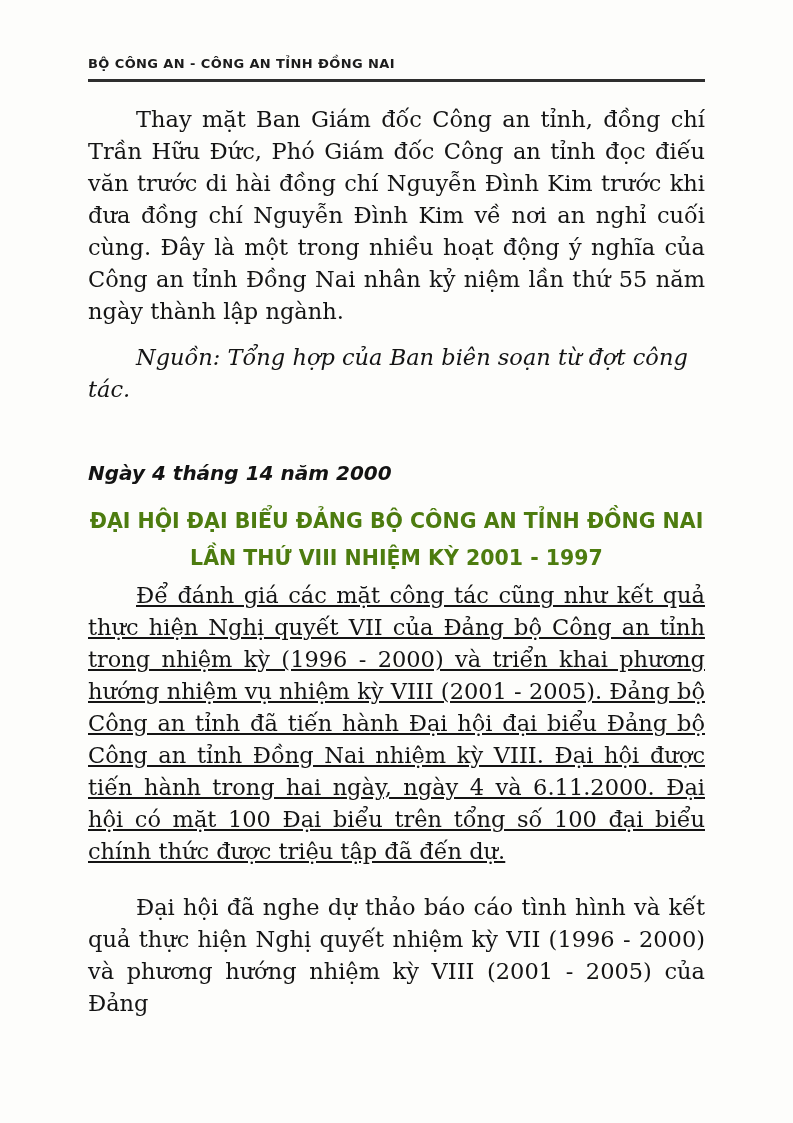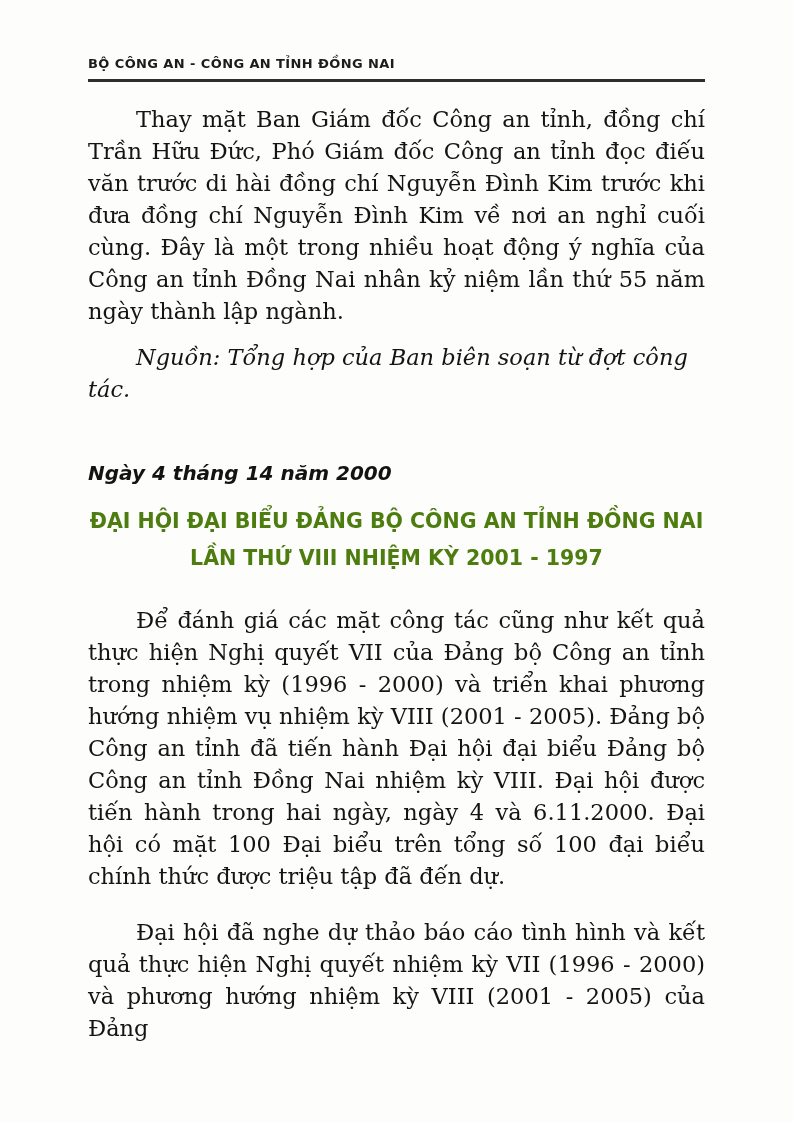--- a/index.html
+++ b/index.html
@@ -62,21 +62,21 @@
   }
   .section-title {
     margin-top: 16px;
     font-family: "DejaVu Sans", sans-serif;
     font-weight: bold;
     font-size: 20.5px;
     line-height: 37px;
     text-align: center;
     color: #4d7c0f;
   }
-  .para-intro { margin-top: 27px; }
+  .para-intro { margin-top: 2px; text-decoration: underline; }
   .para-report { margin-top: 24px; }
 </style>
 </head>
 <body>
 
 <div class="page">
 
   <div class="running-header">BỘ CÔNG AN - CÔNG AN TỈNH ĐỒNG NAI</div>
 
   <hr class="header-rule">

